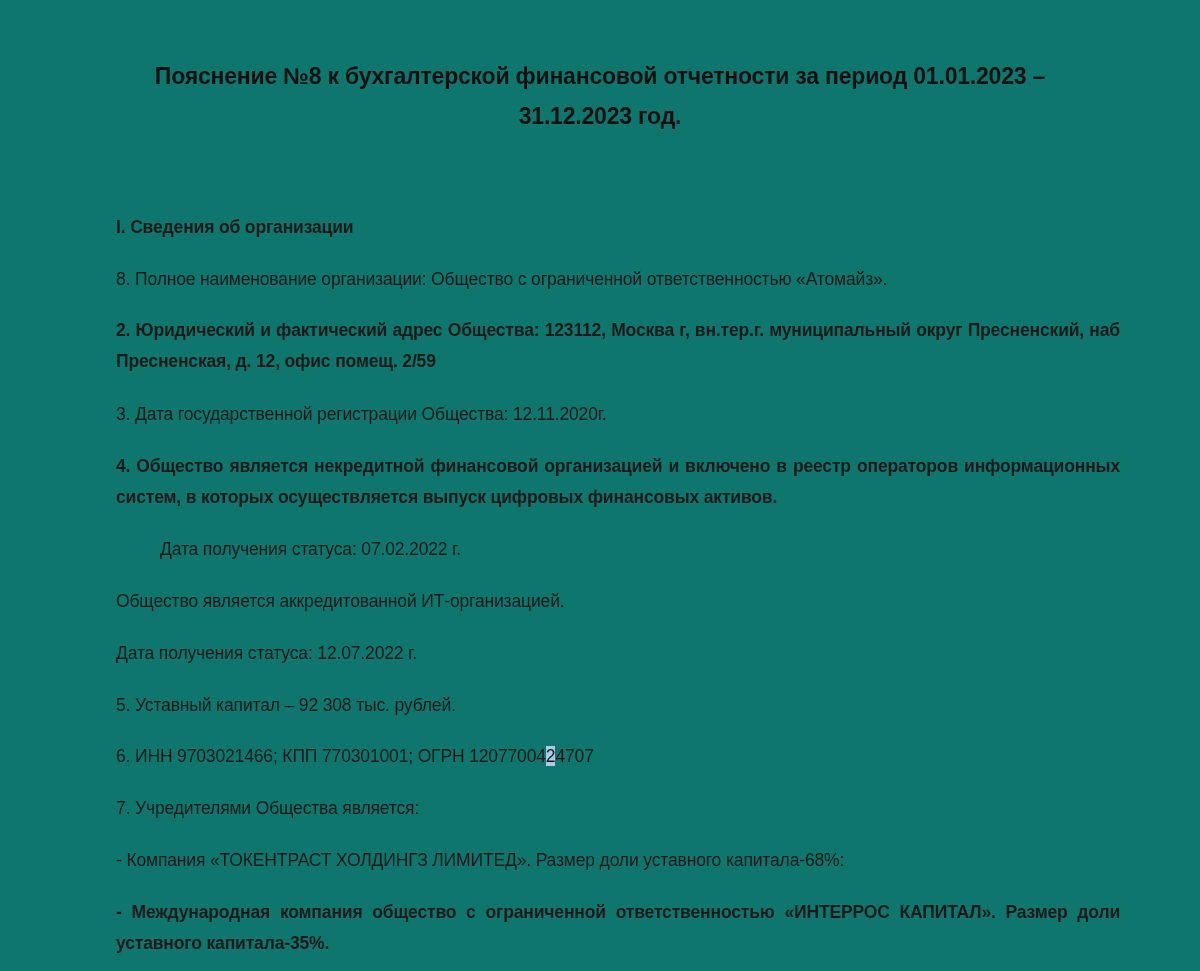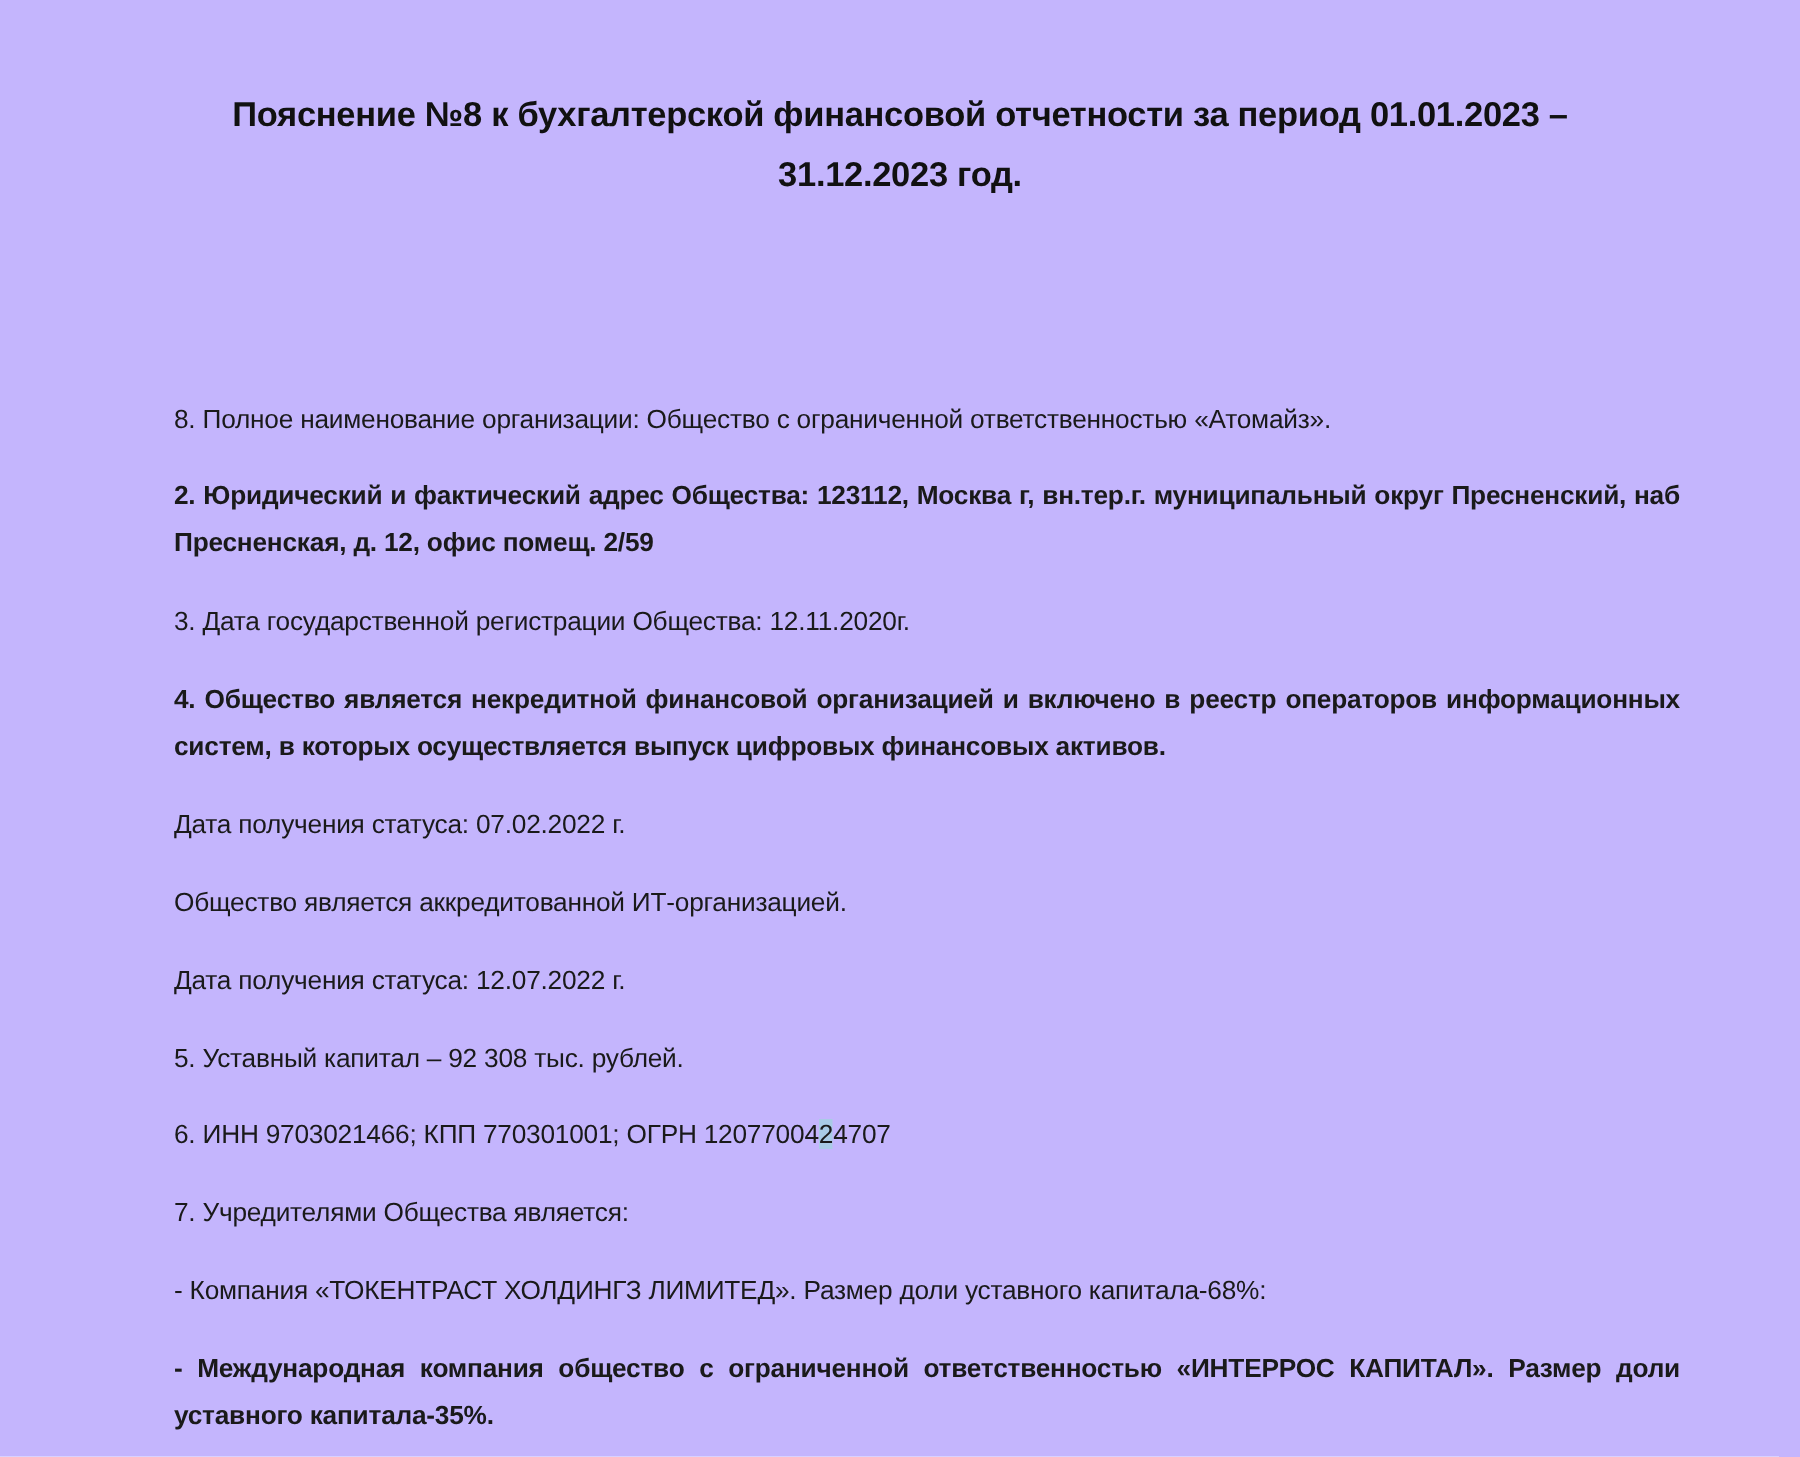--- a/index.html
+++ b/index.html
@@ -13,21 +13,21 @@
     overflow: hidden;
     position: relative;
     font-family: "Liberation Sans", "DejaVu Sans", sans-serif;
     color: #1a1a1a;
   }
   .page {
     position: absolute;
     left: 0; top: 0;
     width: 1200px;
     height: 971px;
-    background: #c4b5fd;
+    background: #0f766e;
   }
   .title {
     position: absolute;
     left: 100px;
     width: 1000px;
     top: 56px;
     text-align: center;
     font-weight: bold;
     font-size: 23px;
     line-height: 40px;
@@ -58,30 +58,31 @@
 </head>
 <body>
 
 <div class="page">
 
   <div class="title">
     <div>Пояснение №8 к бухгалтерской финансовой отчетности за период 01.01.2023 –</div>
     <div>31.12.2023 год.</div>
   </div>
 
+  <div class="p heading" style="top:212px;">I. Сведения об организации</div>
 
   <div class="p" style="top:264px;">8. Полное наименование организации: Общество с ограниченной ответственностью «Атомайз».</div>
 
   <div class="p just" style="top:315px;">2. Юридический и фактический адрес Общества: 123112, Москва г, вн.тер.г. муниципальный округ Пресненский, наб Пресненская, д. 12, офис помещ. 2/59</div>
 
   <div class="p" style="top:399px;">3. Дата государственной регистрации Общества: 12.11.2020г.</div>
 
   <div class="p just" style="top:451px;">4. Общество является некредитной финансовой организацией и включено в реестр операторов информационных систем, в которых осуществляется выпуск цифровых финансовых активов.</div>
 
-  <div class="p" style="top:534px;">Дата получения статуса: 07.02.2022 г.</div>
+  <div class="p" style="top:534px;margin-left:44px;">Дата получения статуса: 07.02.2022 г.</div>
 
   <div class="p" style="top:586px;">Общество является аккредитованной ИТ-организацией.</div>
 
   <div class="p" style="top:638px;">Дата получения статуса: 12.07.2022 г.</div>
 
   <div class="p" style="top:690px;">5. Уставный капитал – 92 308 тыс. рублей.</div>
 
   <div class="p" style="top:741px;">
     <span>6. ИНН 9703021466; КПП 770301001; ОГРН 1207700</span><span>4</span><span class="sel">2</span><span>4707</span>
   </div>

